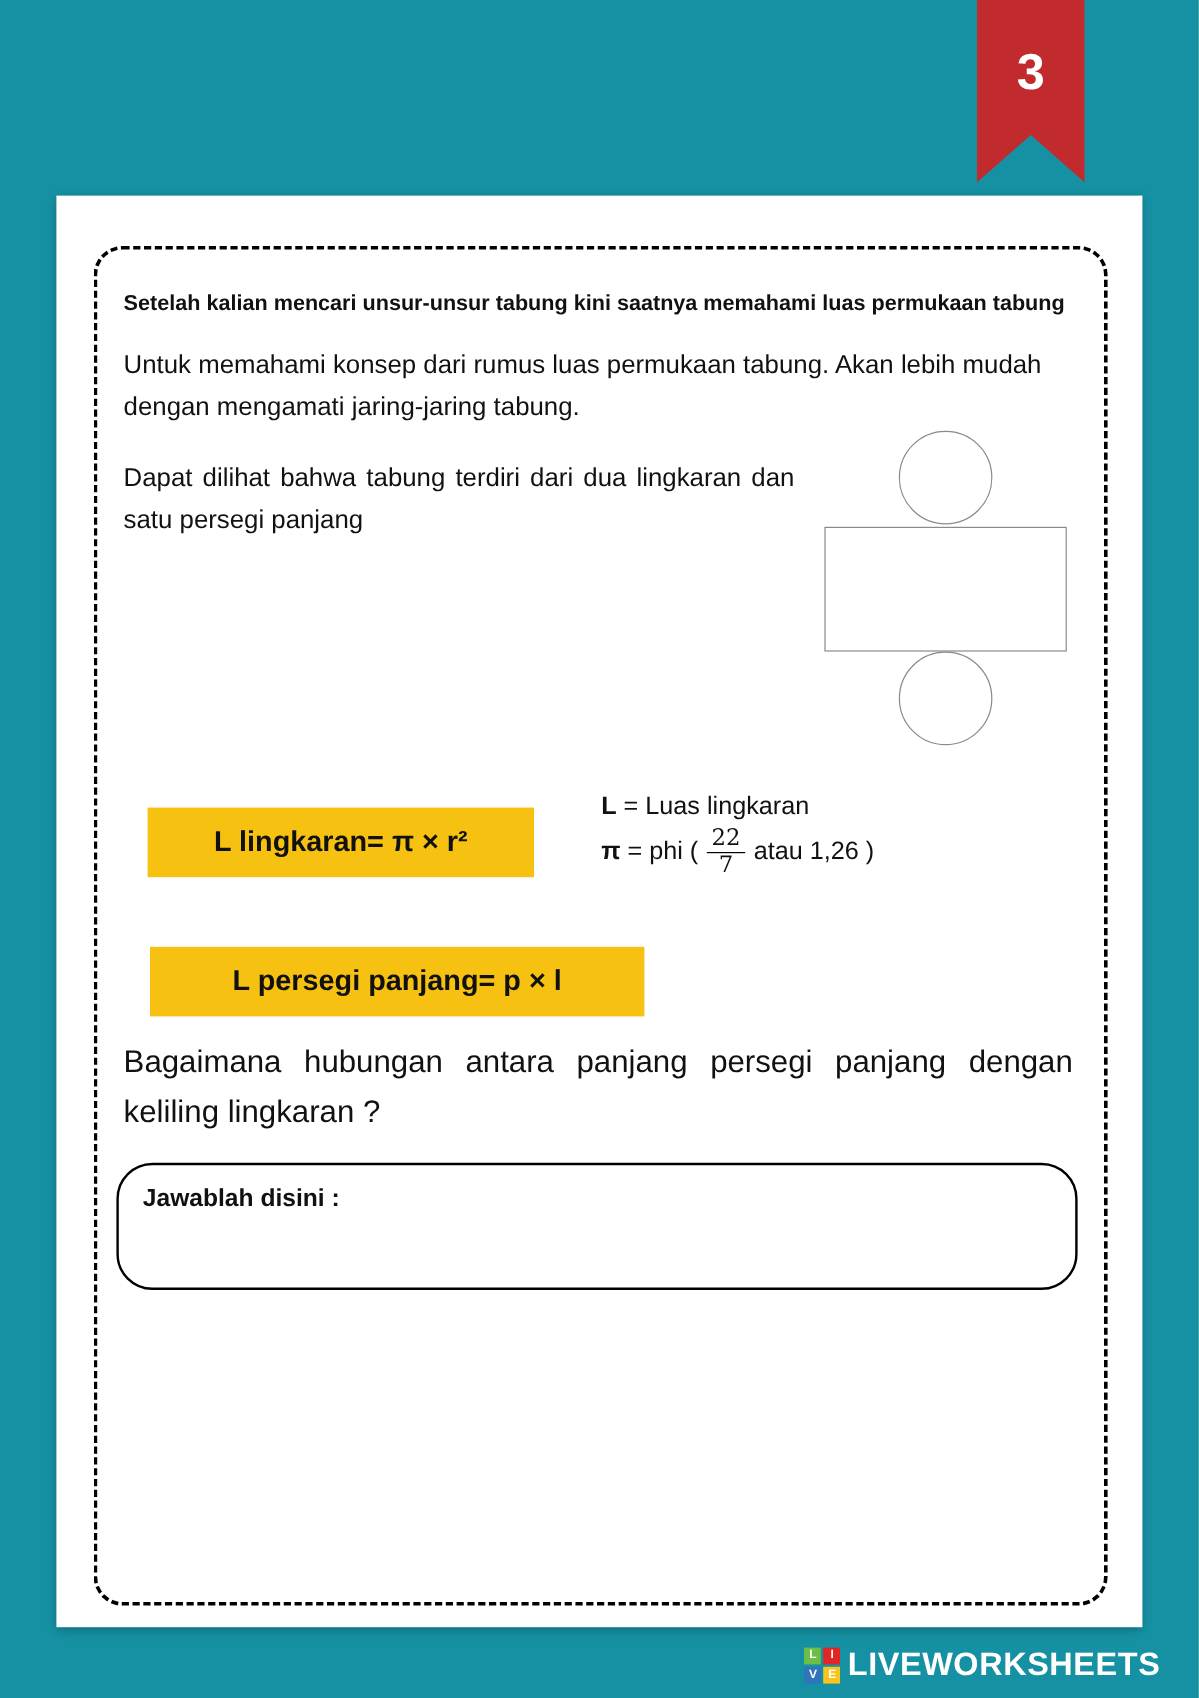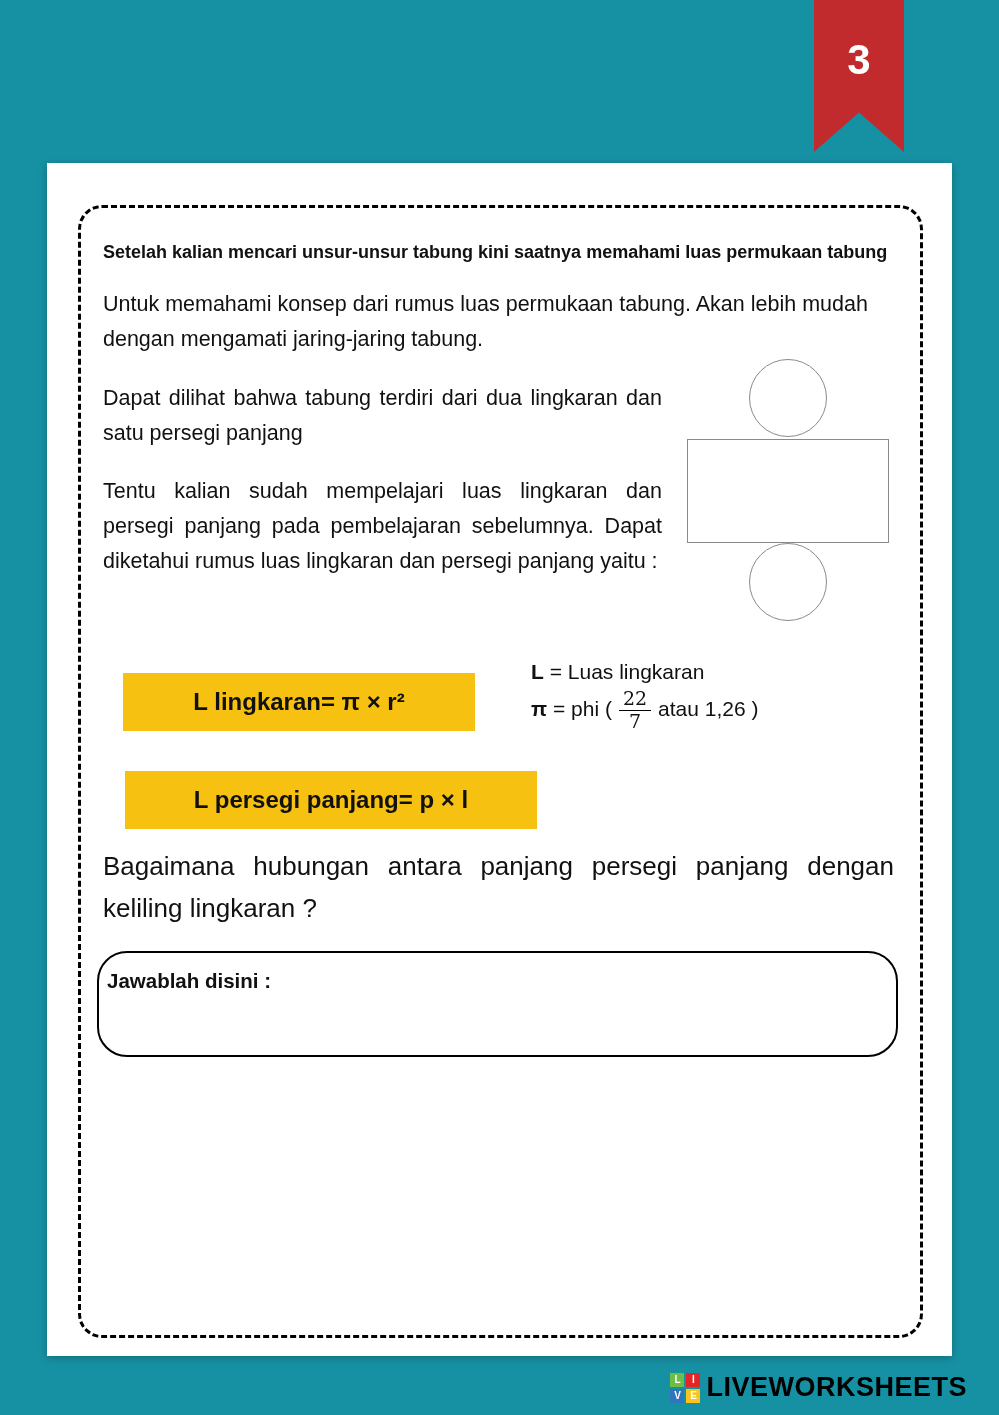--- a/index.html
+++ b/index.html
@@ -89,22 +89,22 @@
   .formula-row.first { margin-top: 28px; }
   .formula-row.second { margin-top: 36px; }
   .formula-box {
     background: #F6C110;
     font-weight: bold;
     font-size: 24px;
     padding: 15px 10px;
     text-align: center;
     flex-shrink: 0;
   }
-  .formula-box.circle { width: 352px; margin-left: 20px; margin-top: 18px; }
-  .formula-box.rect   { width: 412px; margin-left: 22px; margin-top: 2px; }
+  .formula-box.circle { width: 322px; margin-left: 20px; margin-top: 18px; }
+  .formula-box.rect   { width: 412px; margin-left: 22px; margin-top: 20px; }
   .legend { font-size: 21px; line-height: 1.6; }
   .legend.circle { margin-left: 56px; }
   .legend.rect   { margin-left: 30px; }
   .legend .sym { font-weight: bold; }
   .frac {
     display: inline-block;
     text-align: center;
     vertical-align: middle;
     font-family: "DejaVu Serif", serif;
     font-size: 19px;
@@ -126,21 +126,21 @@
     margin-top: 16px;
   }
 
   .answer-box {
     margin-top: 22px;
     margin-left: -6px;
     width: calc(100% + 10px);
     height: 106px;
     border: 2px solid #000;
     border-radius: 30px;
-    padding: 16px 8px;
+    padding: 16px 20px;
   }
   .answer-label { font-weight: bold; font-size: 20.5px; }
 
   
   .footer {
     position: absolute;
     right: 32px; bottom: 12px;
     display: flex; align-items: center; gap: 6px;
   }
   .logo-grid {
@@ -152,21 +152,21 @@
   }
   .logo-cell {
     display: flex; align-items: center; justify-content: center;
     color: #fff; font-size: 10px; font-weight: bold;
   }
   .logo-cell.l { background: #6CBE45; }
   .logo-cell.i { background: #E42528; }
   .logo-cell.v { background: #2E75BB; }
   .logo-cell.e { background: #F7C51E; }
   .brand-text {
-    color: #000000;
+    color: #ffffff;
     font-weight: bold;
     font-size: 27px;
     letter-spacing: 0.5px;
     text-align: center;
   }
 </style>
 </head>
 <body>
 
 <div class="ribbon">
@@ -182,21 +182,20 @@
 
     <div>
       <div class="net-figure">
         <div class="net-circle-top"></div>
         <div class="net-rect"></div>
         <div class="net-circle-bottom"></div>
       </div>
 
       <div class="ws-para justify">Dapat dilihat bahwa tabung terdiri dari dua lingkaran dan satu persegi panjang</div>
 
-      <div class="ws-para justify" style="margin-bottom:0;">Tentu kalian sudah mempelajari luas lingkaran dan persegi panjang pada pembelajaran sebelumnya. Dapat diketahui rumus luas lingkaran dan persegi panjang yaitu :</div>
       <div class="clear"></div>
     </div>
 
     <div class="formula-row first">
       <div class="formula-box circle">L lingkaran= π × r²</div>
       <div class="legend circle">
         <div>
           <span class="sym">L</span>
           <span>= Luas lingkaran</span>
         </div>

